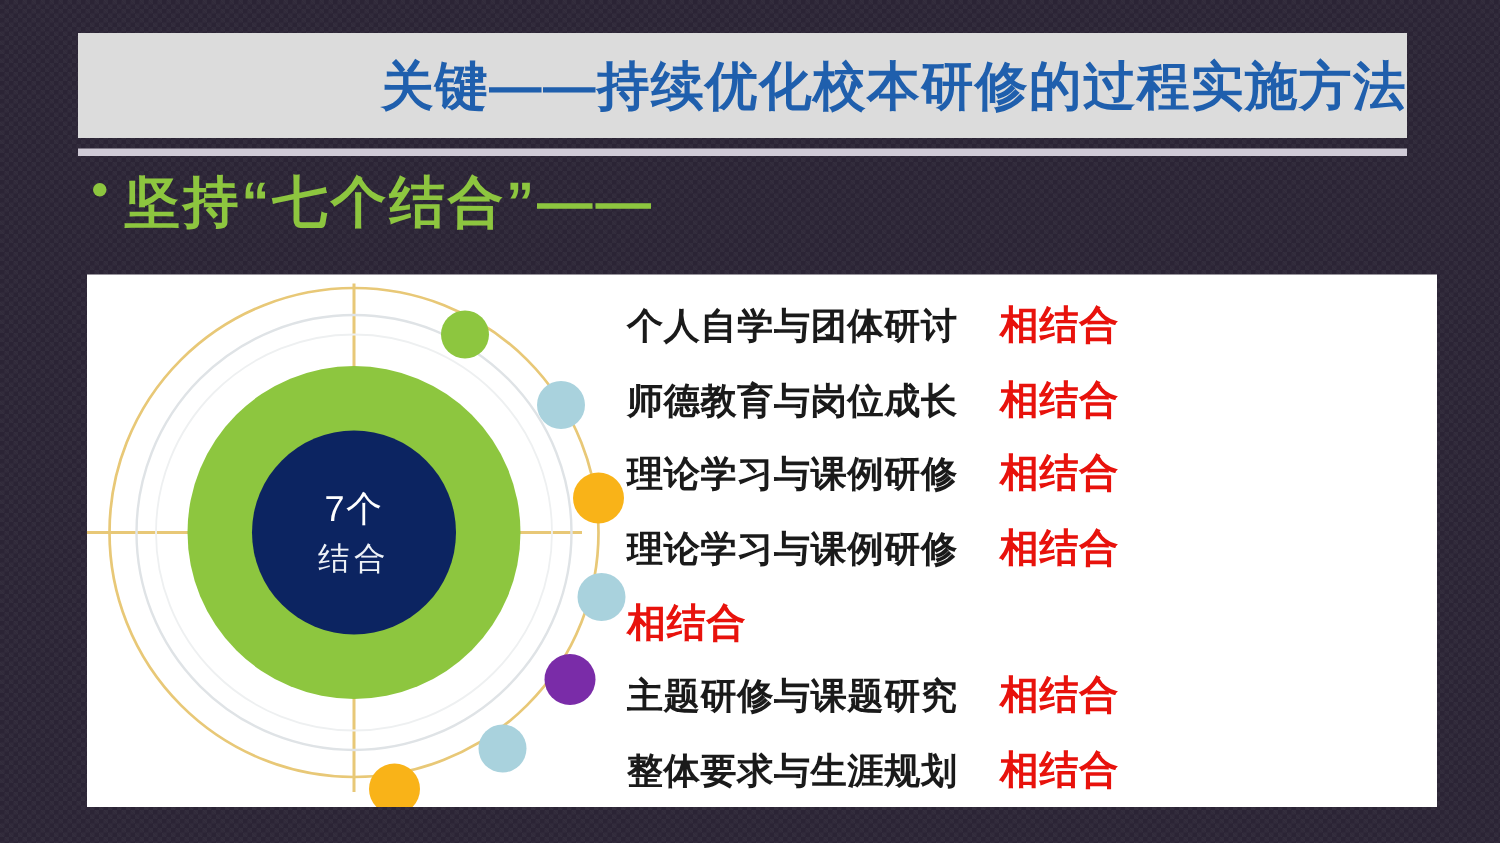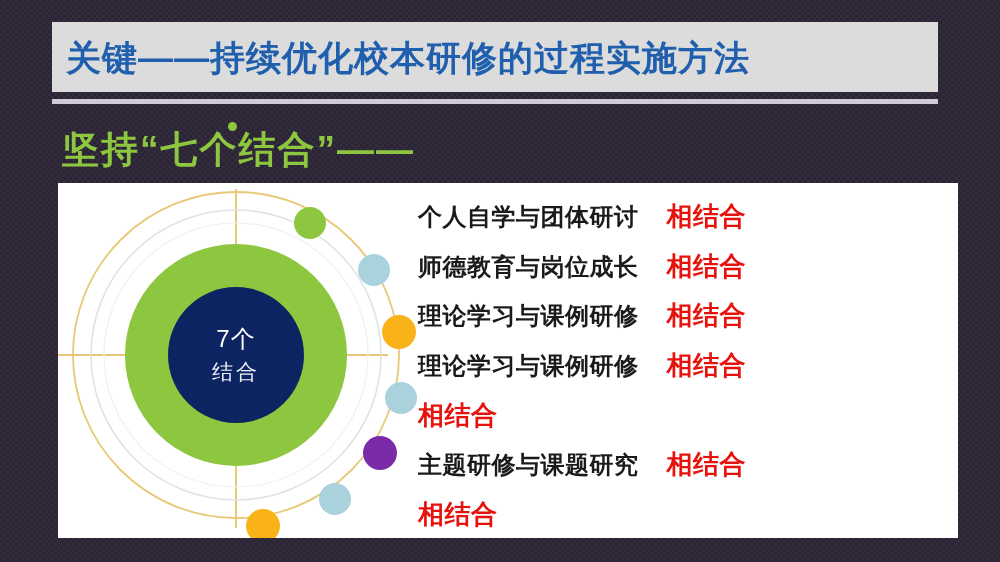--- a/index.html
+++ b/index.html
@@ -34,20 +34,21 @@
   #title-band {
     position: absolute;
     left: 52px;
     top: 22px;
     width: 886px;
     height: 70px;
     background: #dcdcdc;
     box-sizing: border-box;
     display: flex;
     align-items: center;
+    justify-content: flex-end;
   }
   #title-text {
     font-size: 35px;
     font-weight: bold;
     color: #1f5fad;
     letter-spacing: 1px;
     padding-left: 14px;
     white-space: nowrap;
     line-height: 1;
   }
@@ -60,22 +61,21 @@
     background: #cfcad6;
   }
 
   
   #subtitle-row {
     position: absolute;
     left: 62px;
     top: 116px;
     height: 56px;
     display: flex;
-    align-items: center;
-    flex-direction: column;
+    align-items: flex-start;
   }
   #subtitle-bullet {
     width: 9px;
     height: 9px;
     border-radius: 50%;
     background: #8dc63f;
     margin-right: 12px;
     margin-top: 6px;
     flex: none;
   }
@@ -226,18 +226,19 @@
       <div class="combo-row">
         <span class="combo-accent">相结合</span>
       </div>
 
       <div class="combo-row">
         <span class="combo-main">主题研修与课题研究</span>
         <span class="combo-accent">相结合</span>
       </div>
 
       <div class="combo-row">
+        <span class="combo-main">整体要求与生涯规划</span>
         <span class="combo-accent">相结合</span>
       </div>
 
     </div>
   </div>
 </div>
 
 </body></html>

